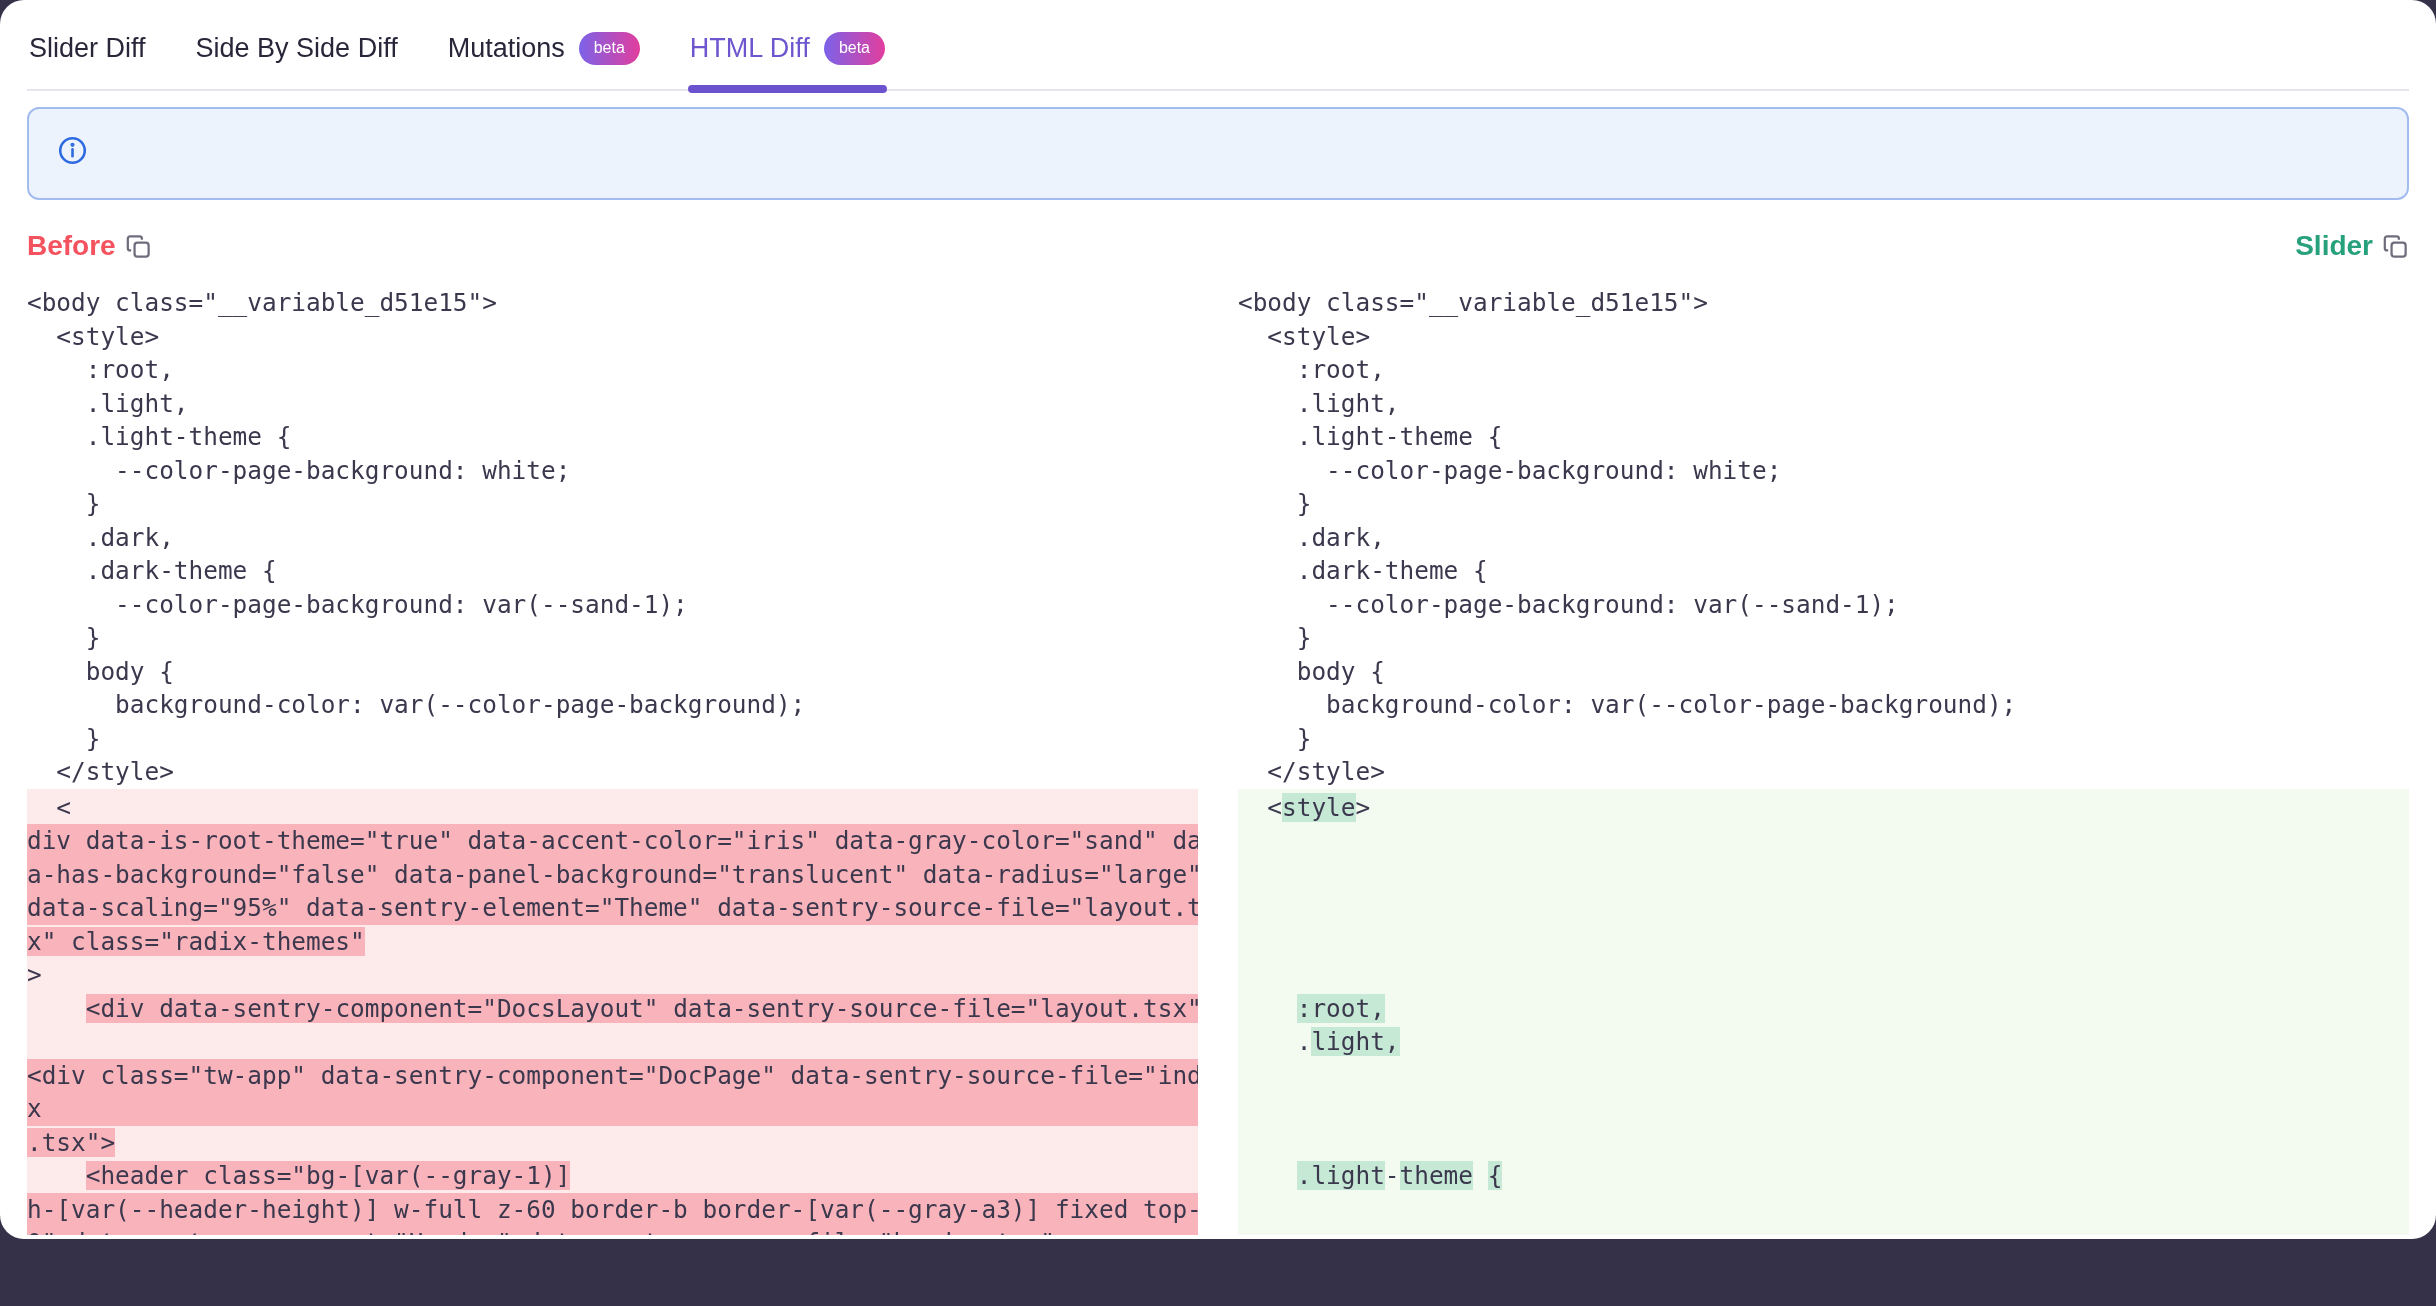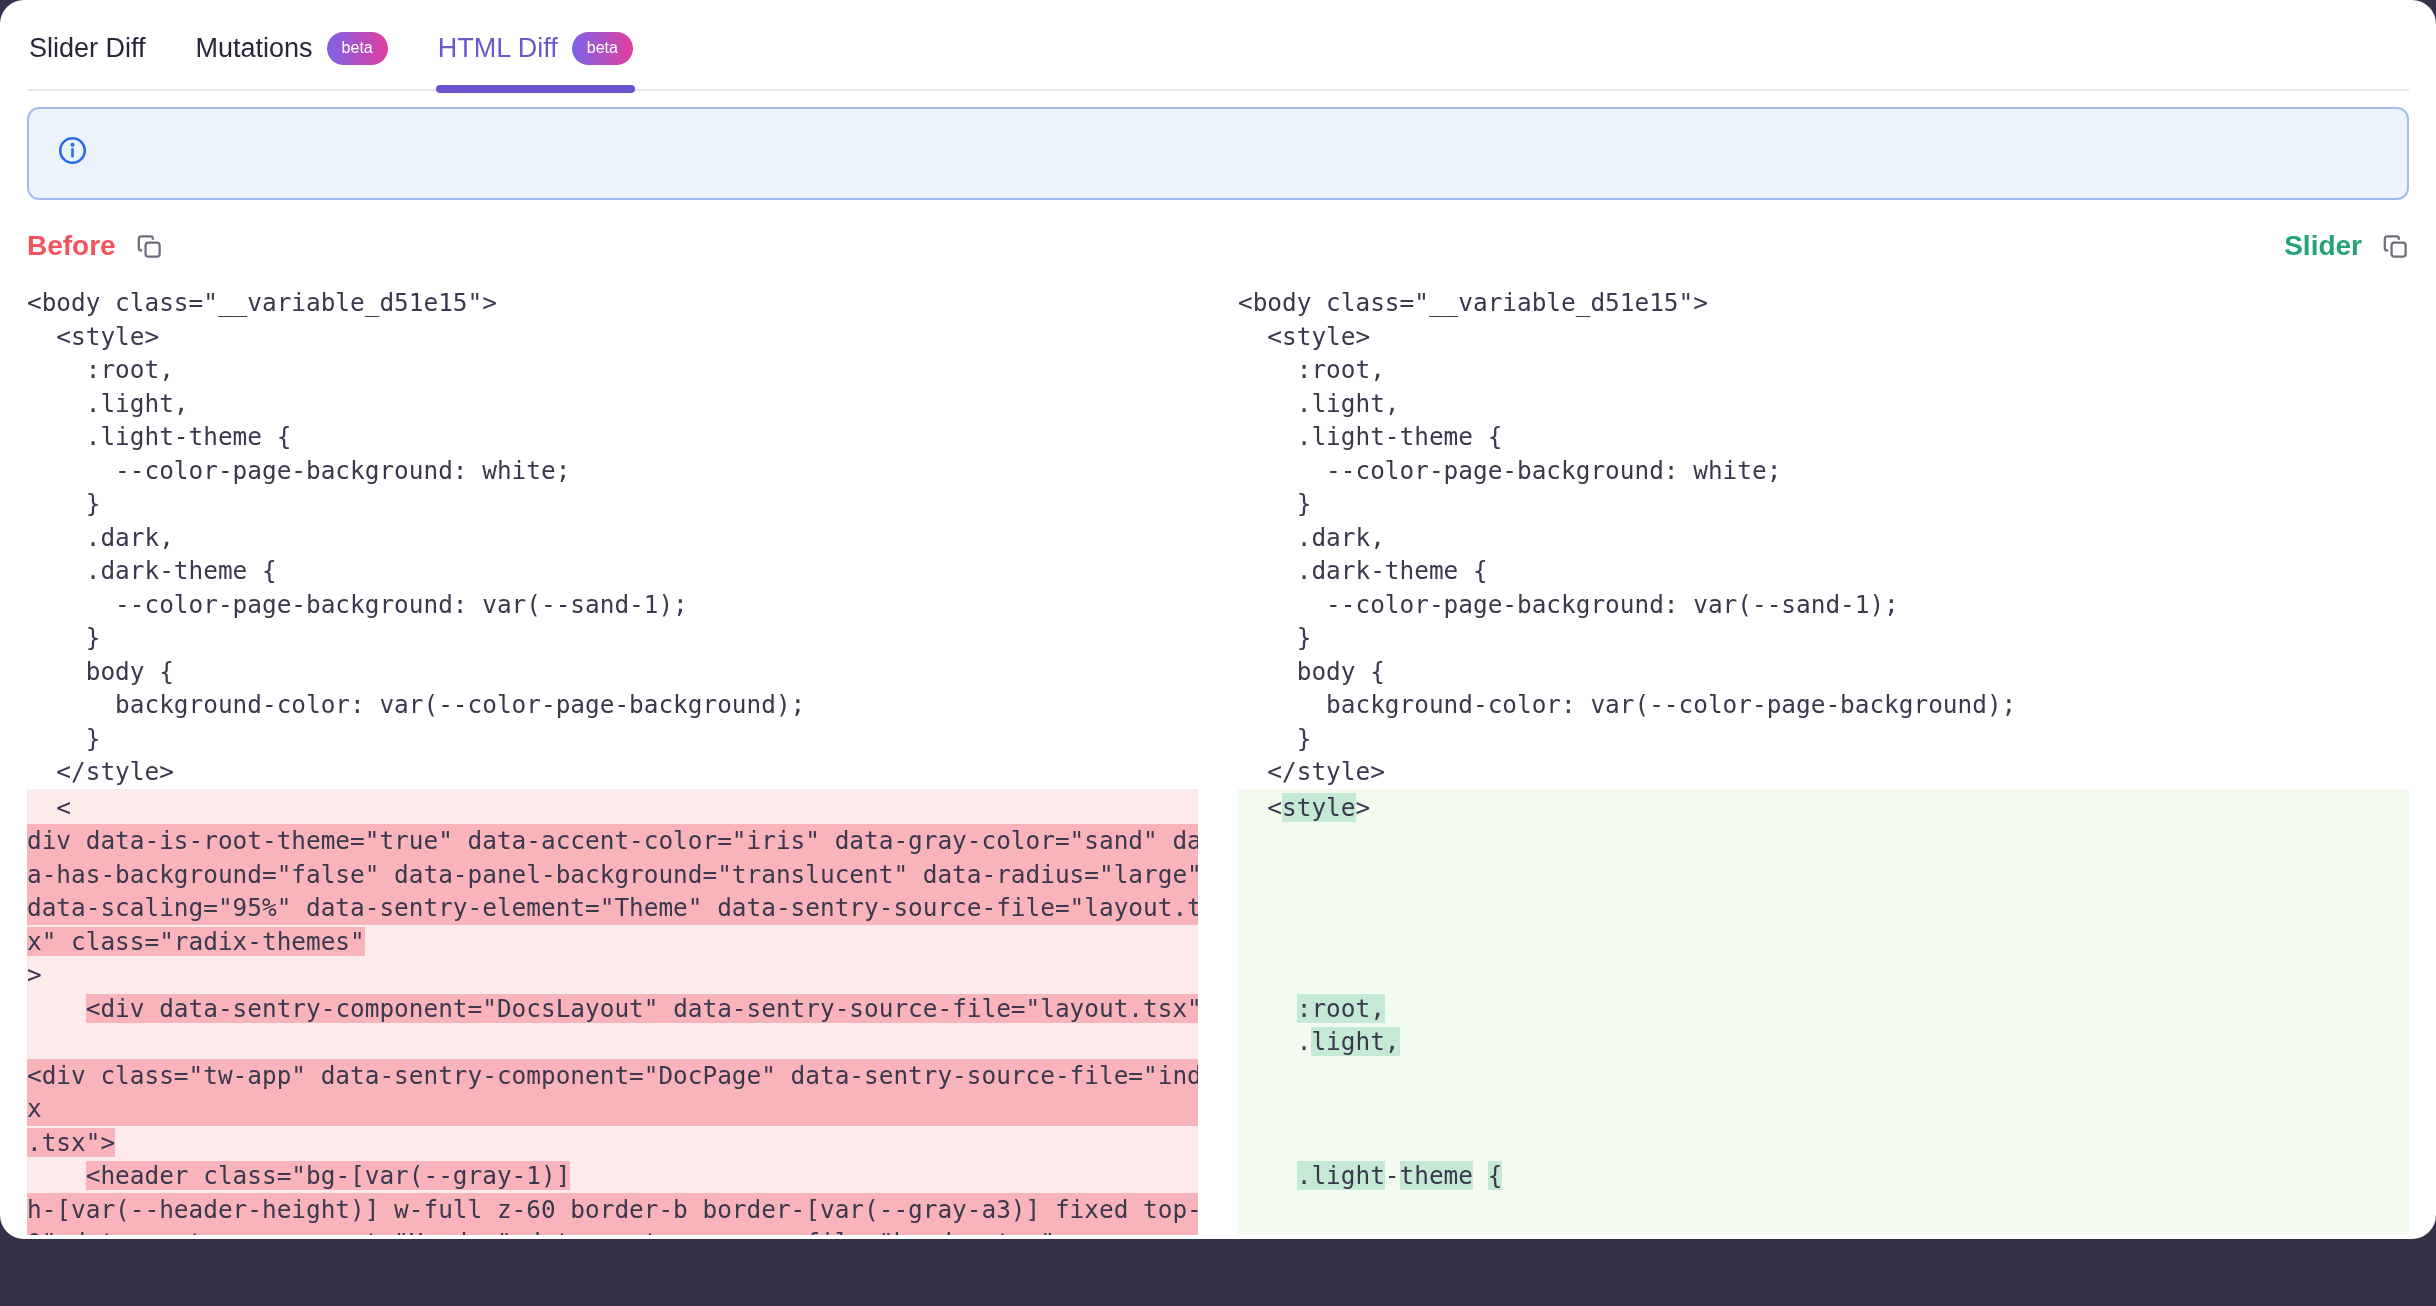--- a/index.html
+++ b/index.html
@@ -74,21 +74,21 @@
     font-size:26px;line-height:38px;
   }
   .banner .info-ic{flex:0 0 auto;margin-top:4px;}
   .banner p{max-width:2190px;}
   .banner a{color:var(--c-banner-text);text-decoration:underline;text-underline-offset:4px;cursor:pointer;}
   
   .diff-header{
     margin-top:30px;
     display:flex;justify-content:space-between;align-items:center;
   }
-  .dh-group{display:flex;align-items:center;gap:20px;}
+  .dh-group{display:flex;align-items:center;gap:9px;}
   .dh-label{font-size:28px;font-weight:bold;}
   .before-label{color:var(--c-before-red);}
   .after-label{color:var(--c-after-green);}
   .copy-btn{background:none;border:none;cursor:pointer;display:flex;align-items:center;padding:0;}
   
   .code-area{
     margin-top:24px;
     display:flex;gap:40px;
     height:949px;
     overflow:hidden;
@@ -109,20 +109,23 @@
   .added .hl{background:var(--c-added-hl);}
 </style>
 </head>
 <body>
 
 <div class="card">
 
   <div class="tabbar">
       <div class="tab">
         <span>Slider Diff</span>
+      </div>
+      <div class="tab">
+        <span>Side By Side Diff</span>
       </div>
       <div class="tab">
         <span>Mutations</span>
         <span class="beta-badge">beta</span>
       </div>
       <div class="tab active">
         <span>HTML Diff</span>
         <span class="beta-badge">beta</span>
       </div>
     </div>

